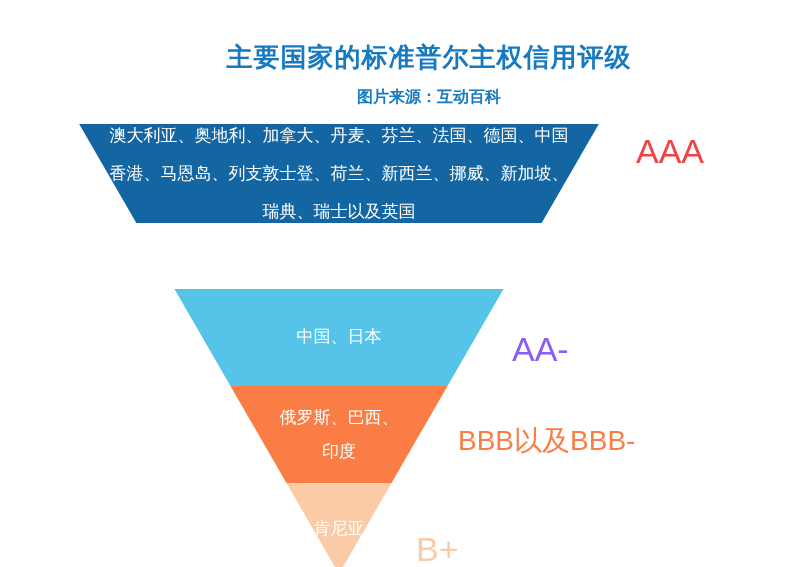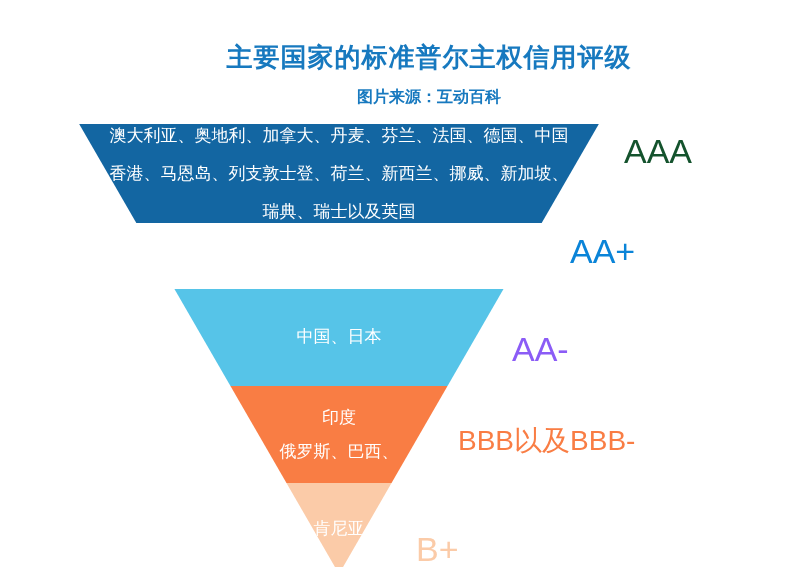--- a/index.html
+++ b/index.html
@@ -96,31 +96,30 @@
 
 
     <div class="band band3" style="background-color: rgb(86, 196, 232);">
       <div class="band-text">
         <div>中国、日本</div>
       </div>
     </div>
 
     <div class="band band4" style="background-color: rgb(249, 125, 68);">
       <div class="band-text">
+        <div>俄罗斯、巴西、</div>
         <div>印度</div>
-        <div>俄罗斯、巴西、</div>
       </div>
     </div>
 
     <div class="band band5" style="background-color: rgb(251, 203, 168);">
       <div class="band-text">
         <div>肯尼亚</div>
       </div>
     </div>
   </div>
 
-  <div class="rating rating-aaa" style="color: #14532d;">AAA</div>
-  <div class="rating rating-aap" style="color: rgb(10, 132, 216);">AA+</div>
+  <div class="rating rating-aaa" style="color: #ef4444; margin-left: 12px;">AAA</div>
   <div class="rating rating-aam" style="color: #8b5cf6;">AA-</div>
   <div class="rating rating-bbb" style="color: rgb(249, 125, 68);">BBB以及BBB-</div>
   <div class="rating rating-bp" style="color: rgb(251, 203, 168);">B+</div>
 
 </div>
 
 </body></html>

